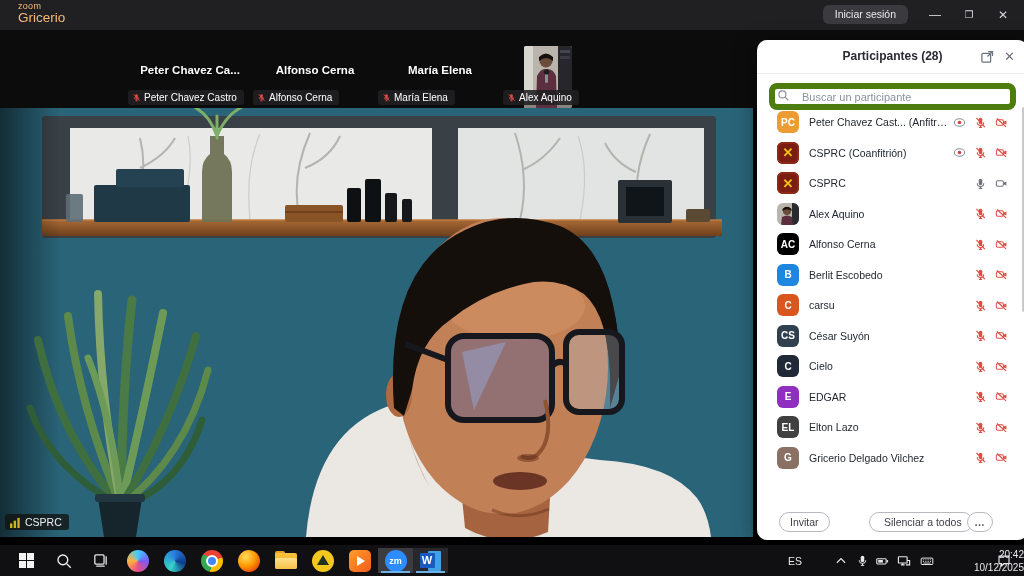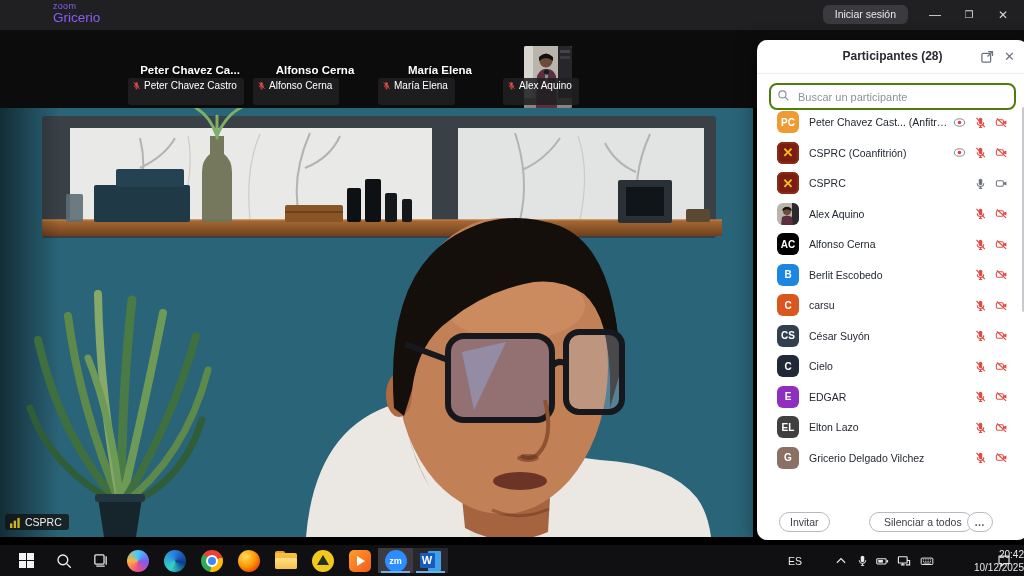--- a/index.html
+++ b/index.html
@@ -1,56 +1,56 @@
 <!DOCTYPE html>
 <html><head>
 <meta charset="utf-8">
 <style>
   html,body{margin:0;padding:0;}
   body{width:1024px;height:576px;position:relative;overflow:hidden;background:#000;
        font-family:"Liberation Sans",sans-serif;-webkit-font-smoothing:antialiased;}
 
   
   .titlebar{position:absolute;top:0;left:0;width:1024px;height:30px;background:#202023;}
-  .logo{position:absolute;left:18px;top:2px;color:#8b5cf6;line-height:1.05;margin-left:35px;}
+  .logo{position:absolute;left:18px;top:2px;color:#fdba74;line-height:1.05;}
   .logo .l1{font-size:9px;letter-spacing:.3px;}
   .logo .l2{font-size:13.5px;font-weight:500;}
   .signin{position:absolute;right:116px;top:5px;height:19px;padding:0 12px;background:#3a3a3f;
           border:none;border-radius:6px;color:#e8e8ec;font-size:10.5px;line-height:19px;cursor:pointer;
           font-family:"Liberation Sans",sans-serif;}
   .winctl{position:absolute;top:0;width:26px;height:30px;color:#d6d6da;text-align:center;
           line-height:30px;font-size:12px;cursor:pointer;}
   .ctl-min{right:76px;} .ctl-max{right:42px;font-size:10px;} .ctl-close{right:8px;}
 
   
   .strip{position:absolute;top:30px;left:0;width:1024px;height:78px;background:#0c0c0d;}
   .tile{position:absolute;top:0;width:124px;height:78px;}
   .bigname{position:absolute;top:34px;left:0;width:100%;text-align:center;color:#fff;
            font-weight:bold;font-size:11.5px;text-shadow:0 1px 2px #000;white-space:nowrap;}
   .pill{position:absolute;left:0;bottom:3px;display:flex;align-items:center;gap:3px;
-        background:rgba(32,32,34,.88);border-radius:3px;padding:2px 7px 14px 4px;
+        background:rgba(32,32,34,.88);border-radius:3px;padding:2px 7px 2px 4px;
         color:#fff;font-size:10px;white-space:nowrap;margin-top:25px;}
   .pill svg{width:9px;height:9px;flex:none;}
   .thumb{position:absolute;left:21px;top:16px;width:48px;height:62px;border-radius:2px;overflow:hidden;}
 
   
   .stage{position:absolute;top:108px;left:0;width:757px;height:429px;background:#000;}
   .vidlabel{position:absolute;left:5px;bottom:7px;display:flex;align-items:center;gap:4px;
             background:rgba(18,18,18,.78);border-radius:3px;padding:2px 7px 2px 5px;
             color:#efefef;font-size:10.5px;}
 
   
   .panel{position:absolute;left:757px;top:40px;width:271px;height:500px;background:#fff;
          border-radius:10px;box-shadow:0 6px 22px rgba(0,0,0,.5);}
   .phead{position:relative;height:33px;border-bottom:1px solid #ececef;}
   .ptitle{text-align:center;line-height:33px;font-size:12px;font-weight:bold;color:#2a2a33;}
   .phicon{position:absolute;top:9px;width:15px;height:15px;color:#6b7380;cursor:pointer;}
   .ph-pop{right:33px;} .ph-close{right:11px;font-size:13px;line-height:15px;text-align:center;}
   .searchwrap{position:absolute;top:43px;left:12px;right:12px;height:27px;}
-  .search{width:100%;height:27px;box-sizing:border-box;border:2px solid #4d7c0f;border-radius:8px;
+  .search{width:100%;height:27px;box-sizing:border-box;border:6px solid #4d7c0f;border-radius:8px;
           padding:0 8px 0 27px;font-size:11px;color:#333;outline:none;font-family:"Liberation Sans",sans-serif;}
   .search::placeholder{color:#8b939e;}
   .searchicon{position:absolute;left:8px;top:6px;width:13px;height:13px;color:#8b939e;}
   .plist{position:absolute;top:67px;left:0;right:0;bottom:36px;overflow:hidden;}
   .prow{height:30.5px;display:flex;align-items:center;padding:0 20px 0 20px;cursor:pointer;justify-content:flex-end;}
   .avatar{width:22px;height:22px;border-radius:6px;color:#fff;font-size:10px;font-weight:bold;
           display:flex;align-items:center;justify-content:center;flex:none;position:relative;overflow:hidden;}
   .av-logo{background:#7a1d12 !important;color:#f3c118;font-size:13px;box-shadow:inset 0 0 0 2px #8c2a16;}
   .avphoto{display:none;width:22px;height:22px;}
   .av-photo .avphoto{display:block;}

